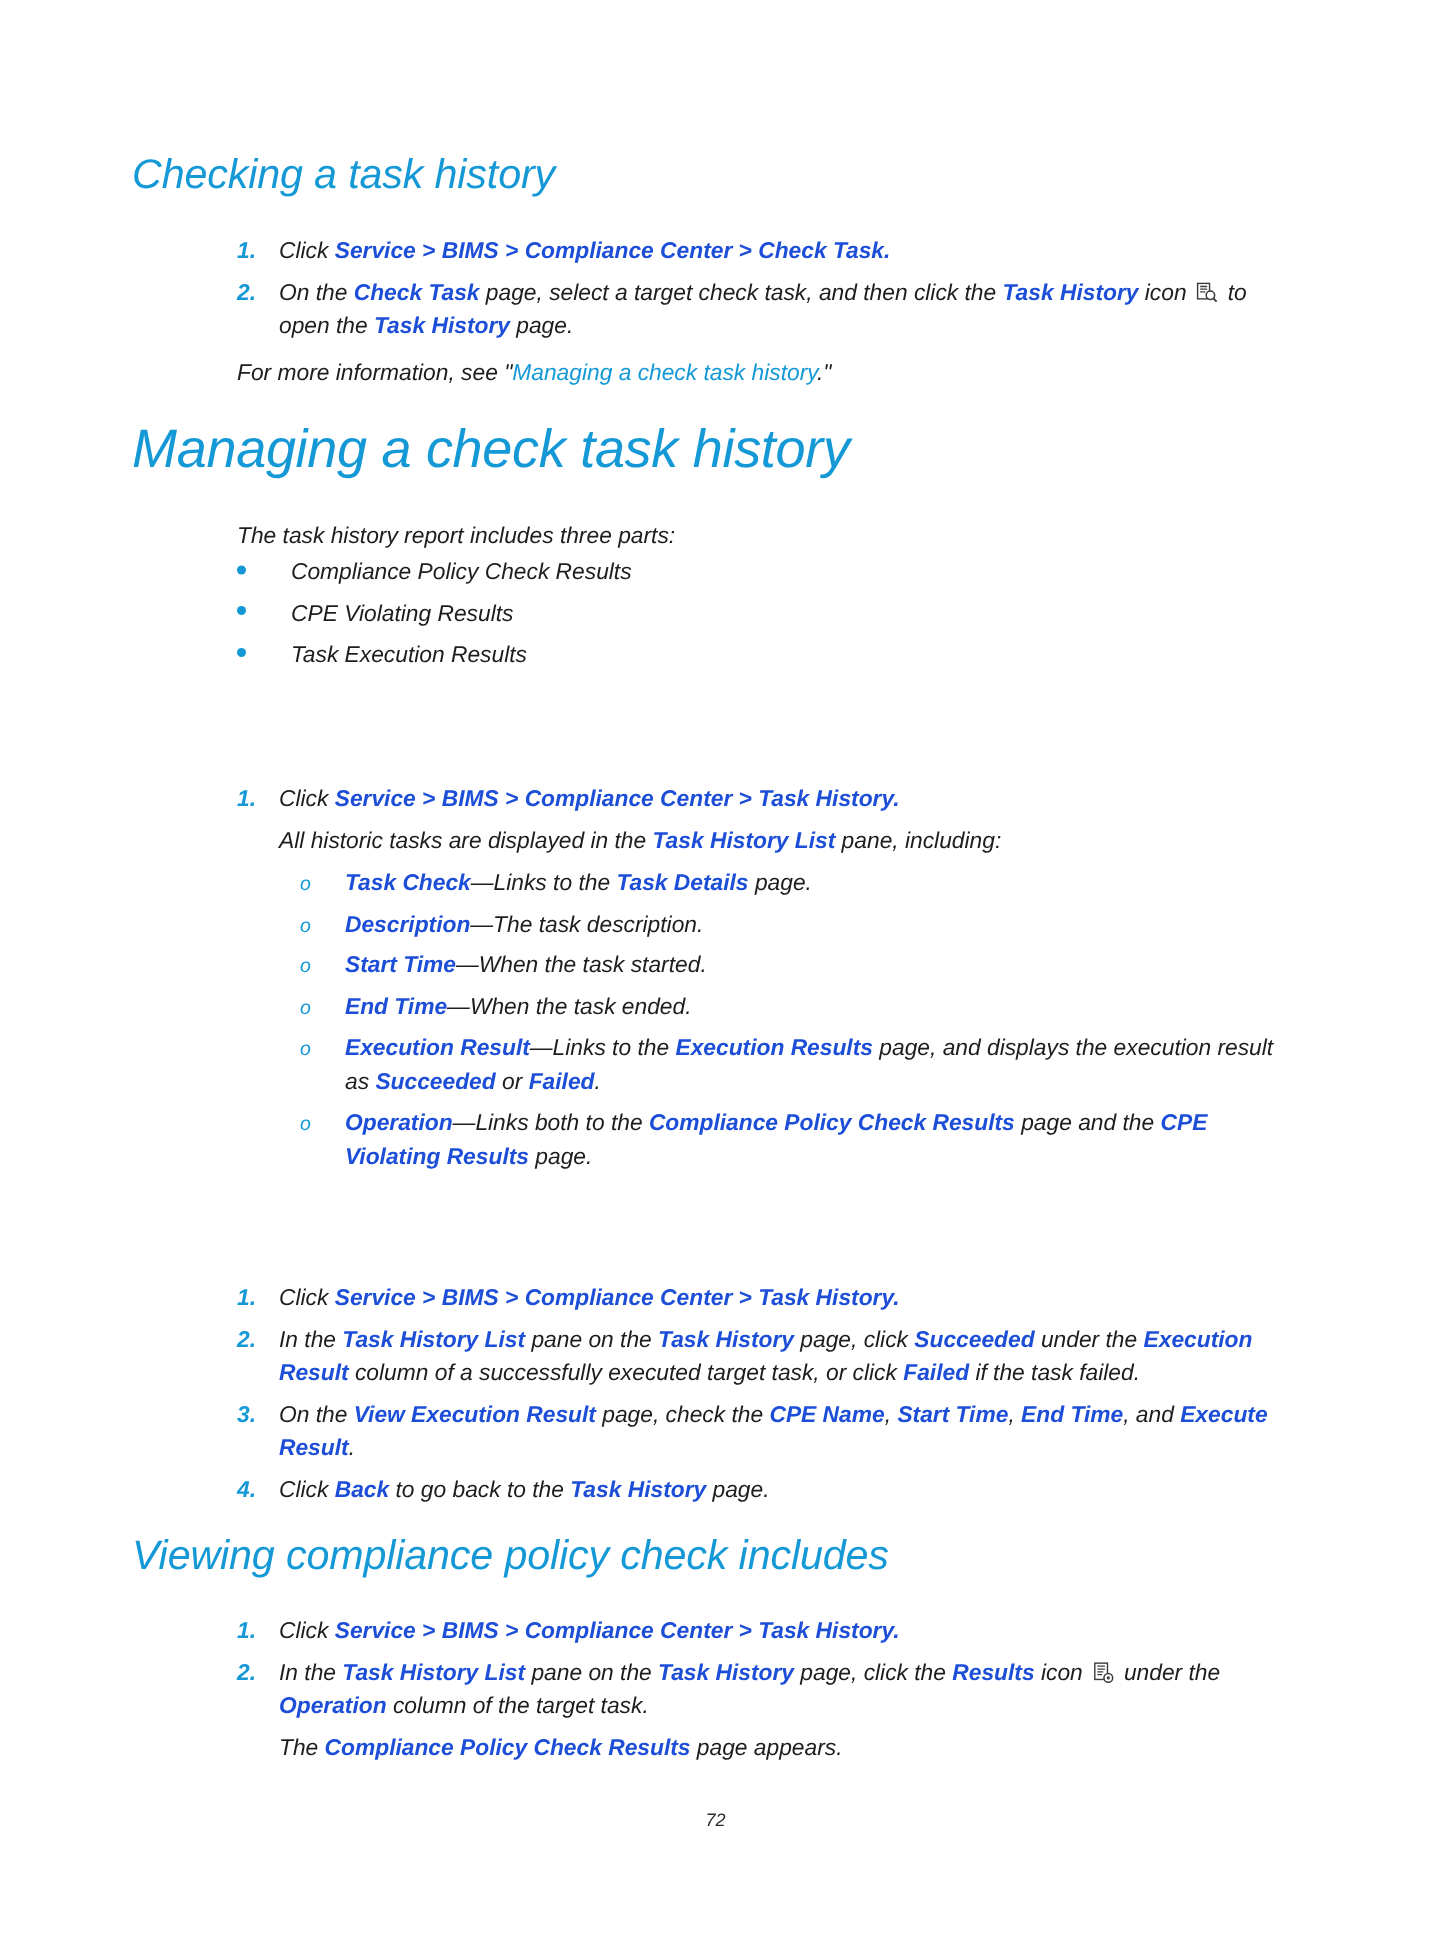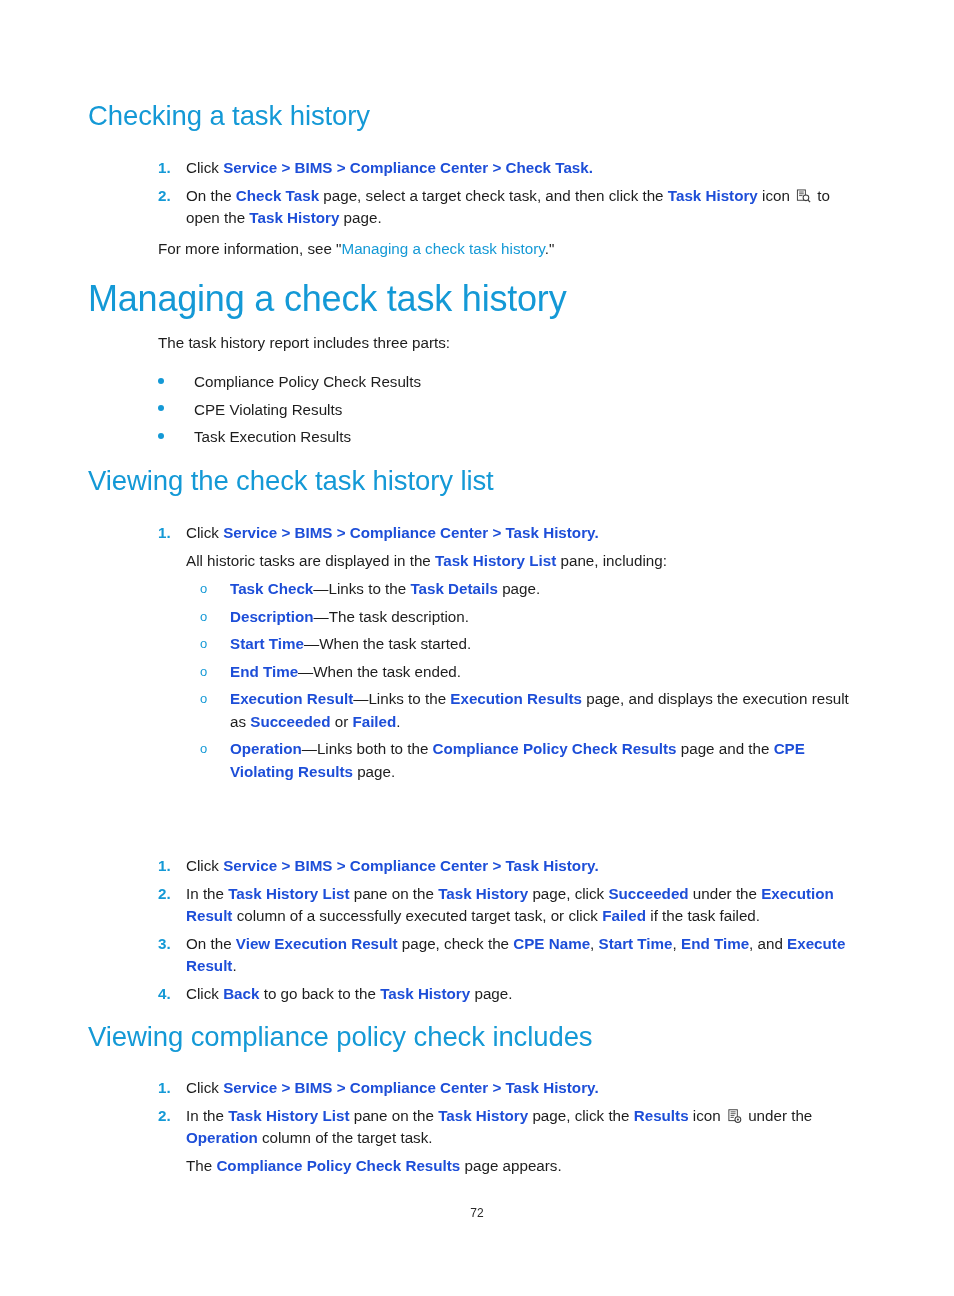--- a/index.html
+++ b/index.html
@@ -15,20 +15,21 @@
     color: #1a1a1a;
     -webkit-font-smoothing: antialiased;
   }
   .page {
     position: relative;
     width: 954px;
     height: 1296px;
     box-sizing: border-box;
     padding: 16px;
     overflow: hidden;
+    font-style: italic;
   }
 
   
   .h1 {
     color: #1499d6;
     font-size: 36px;
     font-weight: 400;
     letter-spacing: -0.2px;
     line-height: 1.1;
     margin: 0;
@@ -160,21 +161,21 @@
                 <line x1="12.7" y1="11.6" x2="15.0" y2="14.0" stroke="#3c3c3c" stroke-width="1.4"></line>
               </svg></span> to open the <b>Task History</b> page.</span>
       </div>
     </div>
   </div>
 
   <div class="para" style="top:238px; left:158px; width:710px;">For more information, see "<span class="xref">Managing a check task history</span>."</div>
 
   <h1 class="h1" style="top:279px;">Managing a check task history</h1>
 
-  <div class="para" style="top:332px; left:158px; width:710px;">The task history report includes three parts:</div>
+  <div class="para" style="top:347px; left:158px; width:710px;">The task history report includes three parts:</div>
 
   <div class="block" style="top:371px; left:158px; width:710px;">
     <div class="li">
       <div class="row">
         <span class="marker-bullet"><span class="dot"></span></span>
         <span class="txt">Compliance Policy Check Results</span>
       </div>
     </div>
     <div class="li" style="margin-top:5px;">
       <div class="row">
@@ -183,21 +184,20 @@
       </div>
     </div>
     <div class="li" style="margin-top:5px;">
       <div class="row">
         <span class="marker-bullet"><span class="dot"></span></span>
         <span class="txt">Task Execution Results</span>
       </div>
     </div>
   </div>
 
-  <h2 class="h2" style="top:466px;">Viewing the check task history list</h2>
 
   <div class="block" style="top:522px; left:158px; width:710px;">
     <div class="li">
       <div class="row">
         <span class="marker-num">1.</span>
         <span class="txt">Click <b>Service &gt; BIMS &gt; Compliance Center &gt; Task History.</b></span>
       </div>
       <div style="padding-left:28px; margin-top:5px;">All historic tasks are displayed in the <b>Task History List</b> pane, including:</div>
 
       <div style="padding-left:42px; margin-top:6px;">

